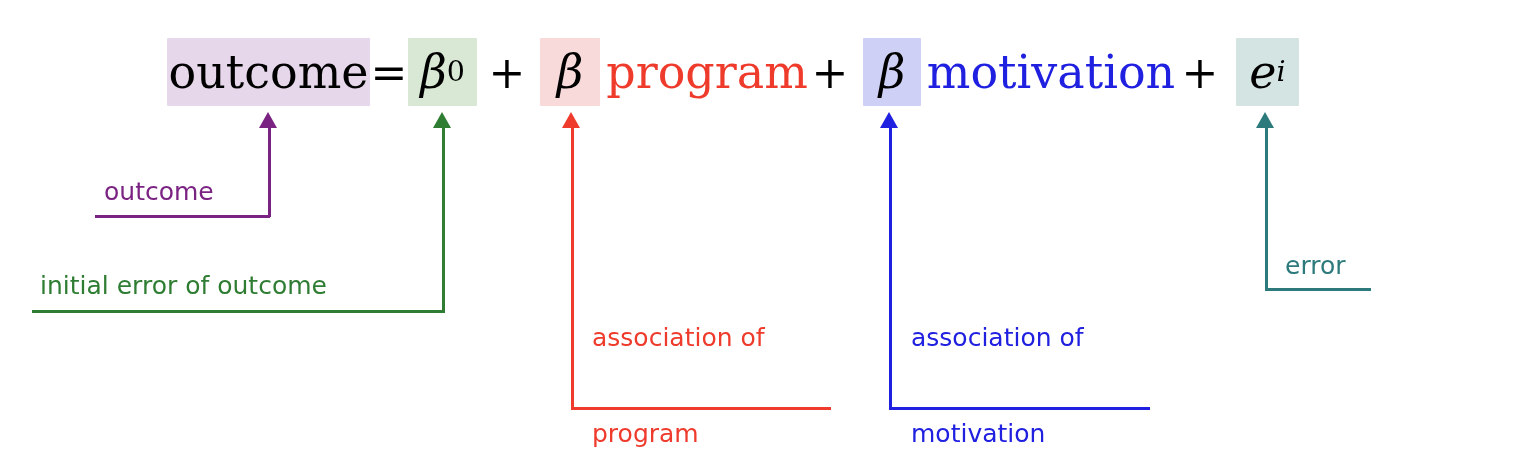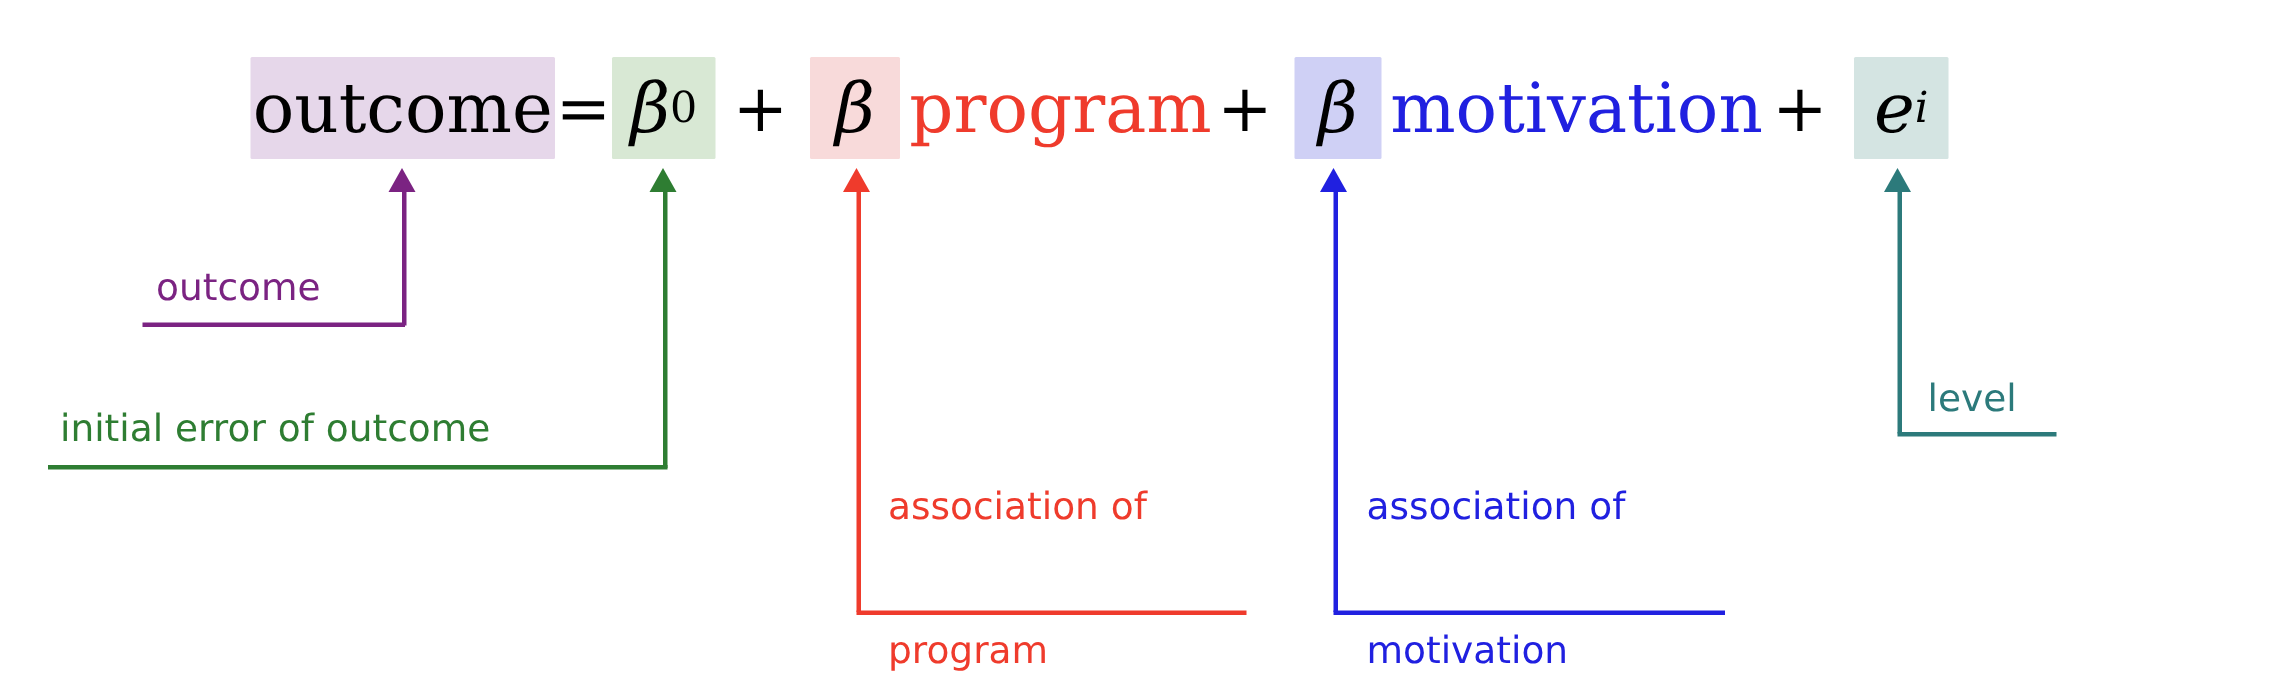--- a/index.html
+++ b/index.html
@@ -187,16 +187,16 @@
       <div>association of</div>
       <div>motivation</div>
       
     </div>
   </div>
 
   <div>
     <div class="arrowhead" style="left:1256px; top:112px; border-bottom:16px solid #2c7a7b;"></div>
     <div class="vline" style="left:1265px; top:126px; height:163px; border-left-color:#2c7a7b;"></div>
     <div class="hline" style="left:1265px; top:288px; width:106px; border-top-color:#2c7a7b;"></div>
-    <div class="note" style="left:1285px; top:250px; color:#2c7a7b;">level</div>
+    <div class="note" style="left:1285px; top:250px; color:#2c7a7b;">error</div>
   </div>
 
 </div>
 
 </body></html>

